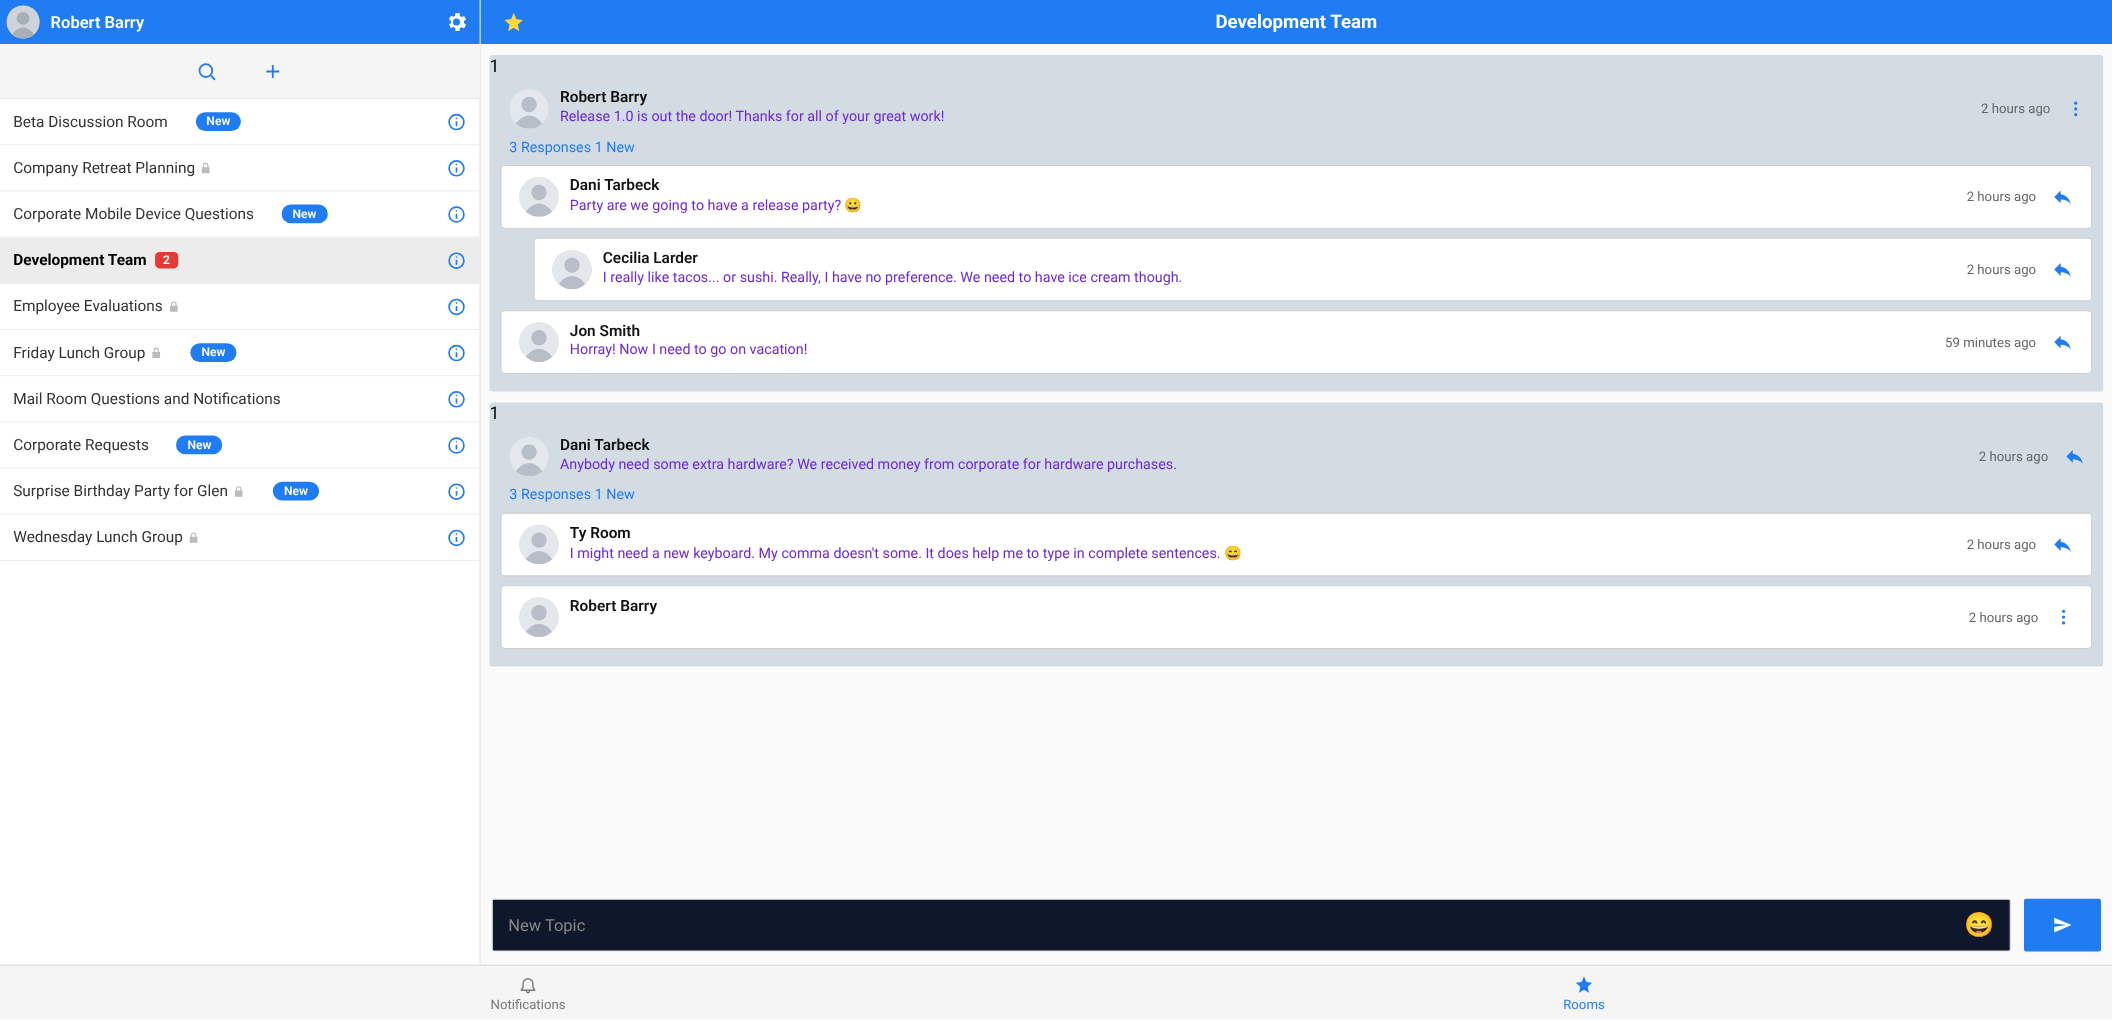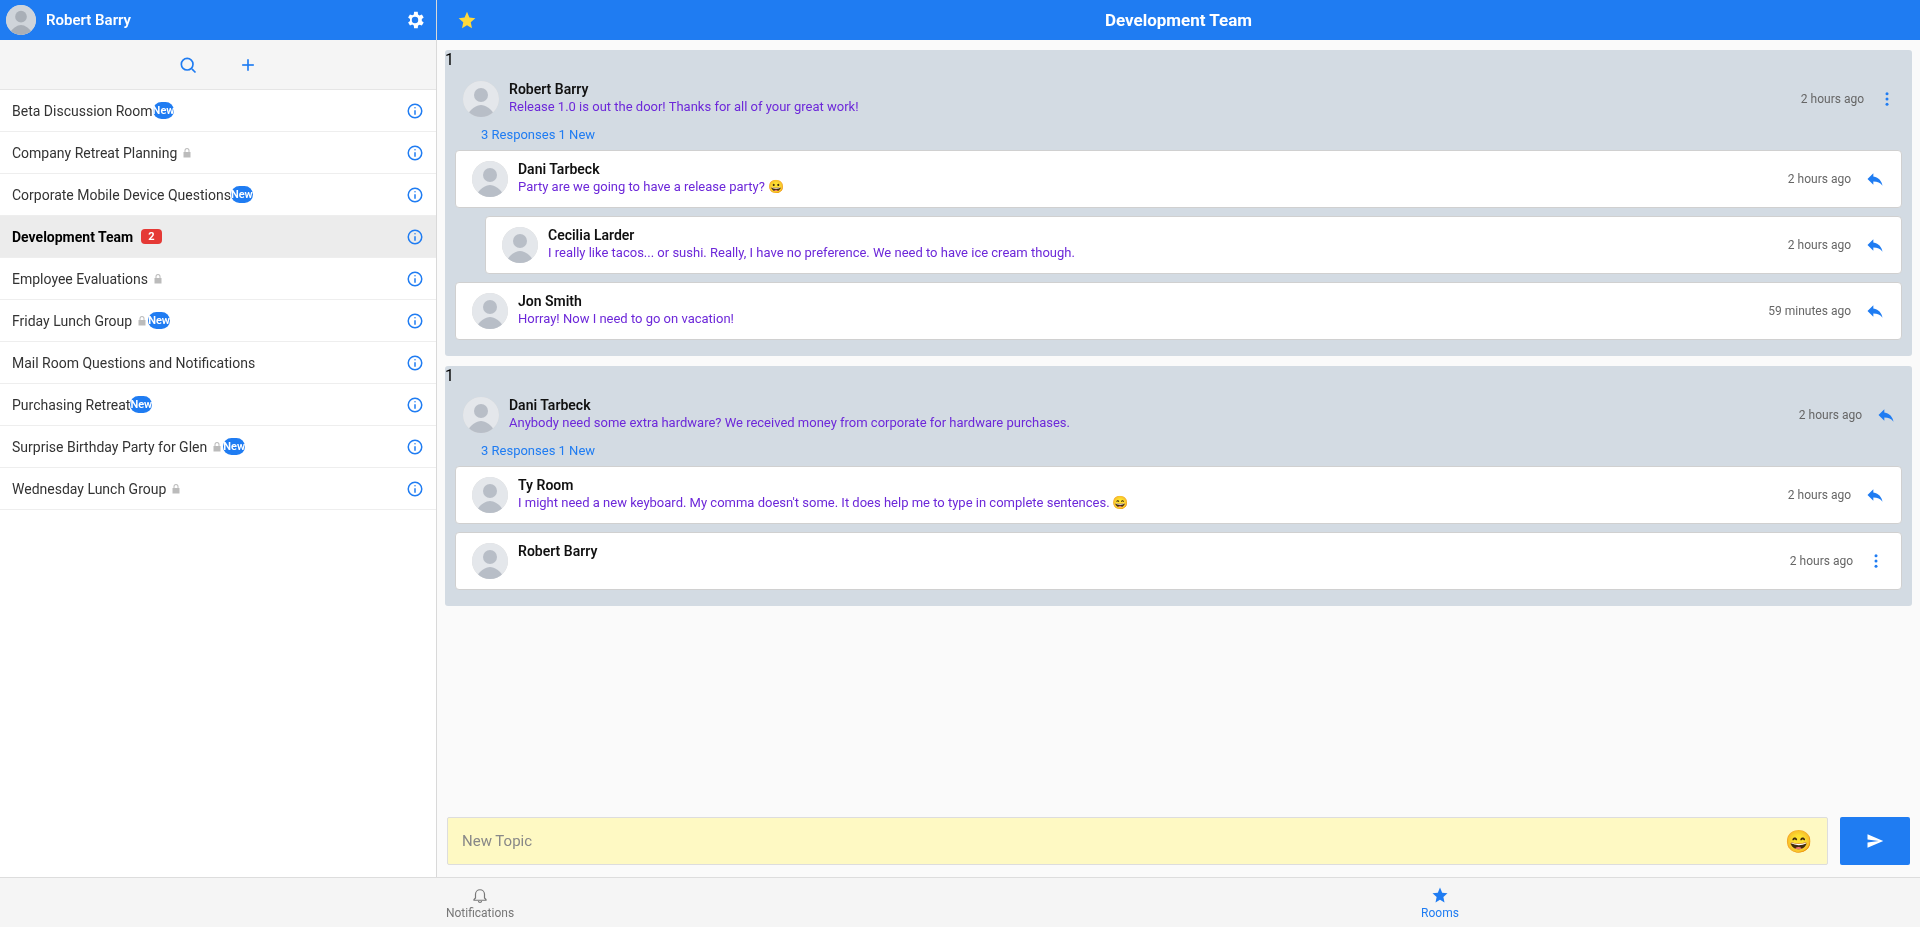--- a/index.html
+++ b/index.html
@@ -18,21 +18,21 @@
 
   .sidebar-tools { height:50px; background:#f5f5f5; border-bottom:1px solid #e5e5e5; display:flex; align-items:center; justify-content:center; gap:40px; }
   .tool-icon { width:20px; height:20px; color:#1f7cf2; cursor:pointer; }
 
   .rooms-list { flex:1; overflow-y:auto; }
   .room-item { display:flex; align-items:center; padding:0 12px; height:42px; border-bottom:1px solid #eee; cursor:pointer; font-size:14px; color:#333; }
   .room-item.active { background:#ececec; }
   .room-item.active .room-name { font-weight:700; color:#000; }
   .room-name { }
   .lock-icon { width:12px; height:12px; color:#bbb; margin-left:4px; }
-  .new-badge { background:#1f7cf2; color:#fff; font-size:11px; font-weight:600; padding:2px 0; border-radius:10px; margin-left:0; }
+  .new-badge { background:#1f7cf2; color:#fff; font-size:11px; font-weight:600; padding:2px 10px; border-radius:10px; margin-left:25px; }
   .count-badge { background:#e53935; color:#fff; font-size:11px; font-weight:700; padding:1px 7px; border-radius:4px; margin-left:8px; }
   .room-spacer { flex:1; }
   .info-icon { width:18px; height:18px; color:#1f7cf2; cursor:pointer; }
 
   
   .main { flex:1; display:flex; flex-direction:column; min-width:0; background:#fafafa; }
   .main-header { height:40px; background:#1f7cf2; display:flex; align-items:center; padding:0 20px; position:relative; }
   .star-icon { width:20px; height:20px; color:#ffd93b; cursor:pointer; }
   .main-title { position:absolute; left:50%; transform:translateX(-50%); color:#fff; font-weight:700; font-size:17px; }
 
@@ -42,29 +42,29 @@
   .topic-header { display:flex; padding:12px 16px 4px 18px; }
   .msg-avatar { width:36px; height:36px; border-radius:50%; background:#ddd; flex-shrink:0; margin-right:10px; overflow:hidden; }
   .msg-body { flex:1; min-width:0; }
   .msg-author { font-weight:600; font-size:14px; color:#111; }
   .msg-text { font-size:13px; color:#6d28d9; margin-top:2px; }
   .msg-meta { display:flex; align-items:center; gap:14px; margin-left:auto; }
   .msg-time { font-size:12px; color:#666; white-space:nowrap; }
   .reply-arrow { width:20px; height:20px; color:#1f7cf2; cursor:pointer; }
   .more-dots { width:18px; height:18px; color:#1f7cf2; cursor:pointer; }
 
-  .responses-line { padding:6px 18px 8px 36px; font-size:13px; color:#1f7cf2; }
+  .responses-line { padding:6px 18px 8px 18px; font-size:13px; color:#1f7cf2; }
 
   .reply-card { background:#fff; border:1px solid #d0d0d0; border-radius:4px; margin:0 10px 8px 10px; padding:10px 16px; display:flex; }
   .reply-card.indent { margin-left:40px; }
   .reply-wrap { position:relative; }
 
   
   .compose { display:flex; align-items:center; gap:12px; padding:12px 10px; background:#fafafa; }
-  .compose-input { flex:1; background:#fef9c3; border:1px solid #ddd; height:48px; display:flex; align-items:center; padding:0 14px; color:#888; font-size:15px; border-radius:2px; justify-content:space-between; }
+  .compose-input { flex:1; background:#0f172a; border:1px solid #ddd; height:48px; display:flex; align-items:center; padding:0 14px; color:#888; font-size:15px; border-radius:2px; justify-content:space-between; }
   .emoji-btn { font-size:22px; cursor:pointer; }
   .send-btn { width:70px; height:48px; background:#1f7cf2; display:flex; align-items:center; justify-content:center; cursor:pointer; border-radius:2px; }
   .send-btn svg { width:18px; height:18px; color:#fff; }
 
   
   .bottom-nav { height:50px; background:#f5f5f5; border-top:1px solid #ddd; display:flex; }
   .nav-item { flex:1; display:flex; flex-direction:column; align-items:center; justify-content:center; cursor:pointer; font-size:12px; color:#777; gap:2px; }
   .nav-item.active { color:#1f7cf2; }
   .nav-item svg { width:18px; height:18px; }
 
@@ -173,21 +173,21 @@
         <div class="room-item">
           <span class="room-name">Mail Room Questions and Notifications</span>
           <span class="room-spacer"></span>
           <svg class="info-icon" viewBox="0 0 24 24" fill="none" stroke="currentColor" stroke-width="2">
             <circle cx="12" cy="12" r="9"></circle>
             <line x1="12" y1="11" x2="12" y2="17"></line>
             <circle cx="12" cy="7.5" r="1" fill="currentColor" stroke="none"></circle>
           </svg>
         </div>
         <div class="room-item">
-          <span class="room-name">Purchasing Retreat</span>
+          <span class="room-name">Corporate Requests</span>
           <span class="new-badge">New</span>
           <span class="room-spacer"></span>
           <svg class="info-icon" viewBox="0 0 24 24" fill="none" stroke="currentColor" stroke-width="2">
             <circle cx="12" cy="12" r="9"></circle>
             <line x1="12" y1="11" x2="12" y2="17"></line>
             <circle cx="12" cy="7.5" r="1" fill="currentColor" stroke="none"></circle>
           </svg>
         </div>
         <div class="room-item">
           <span class="room-name">Surprise Birthday Party for Glen</span>

